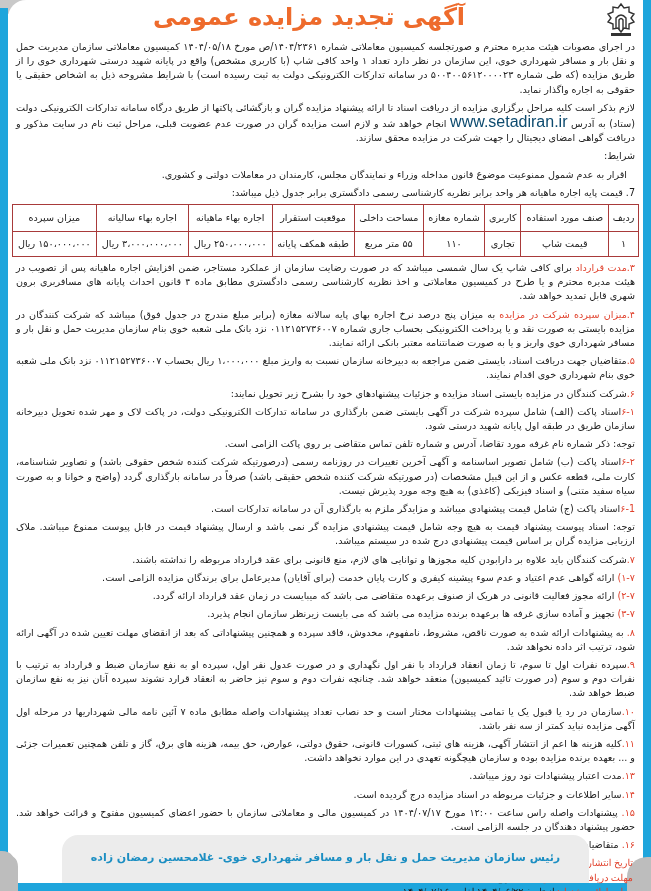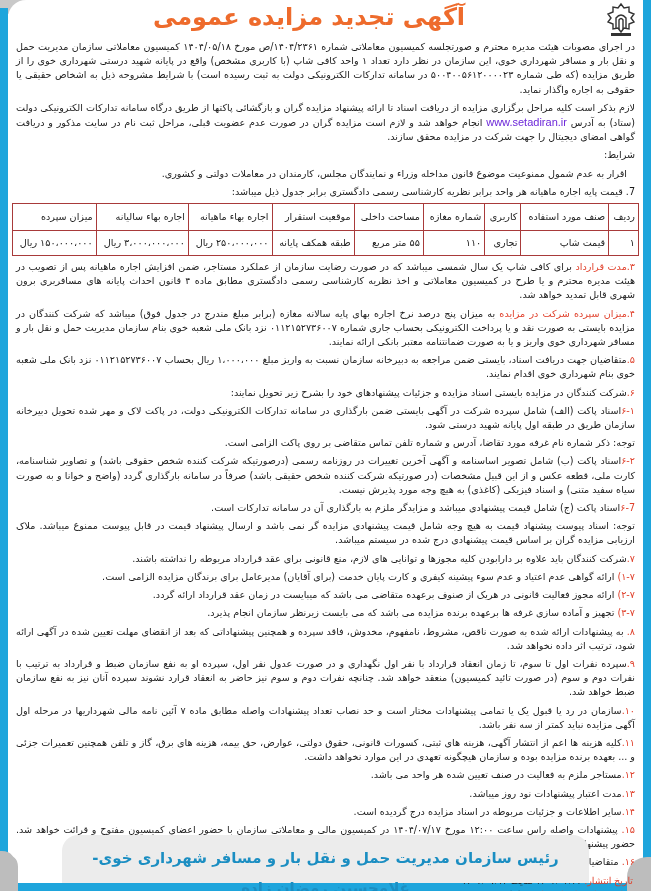--- a/index.html
+++ b/index.html
@@ -58,41 +58,41 @@
     .logo {
       position: absolute; right: 14px; top: 2px; width: 32px; height: 38px;
     }
     .content {
       position: absolute; left: 12px; right: 12px; top: 36px;
       direction: rtl; text-align: justify;
       font-size: 9.6px; line-height: 14.2px; color: #1a1a1a;
     }
     .content p { margin: 4px; }
     .red { color: #e0402b; }
-    .url { font-family: "Liberation Sans", sans-serif; font-size: 11px; color: #6d28d9; direction: ltr; unicode-bidi: embed; }
+    .url { font-family: "Liberation Sans", sans-serif; font-size: 16px; color: #0c4a6e; direction: ltr; unicode-bidi: embed; }
     .indent { padding-right: 8px; }
     table.lease {
       width: 100%; border-collapse: collapse; direction: rtl; margin: 2px 0 2px 0;
       font-size: 9.6px;
     }
     table.lease td, table.lease th {
-      border: 1px solid #a83a3a; text-align: right; font-weight: normal;
+      border: 1px solid #a83a3a; text-align: center; font-weight: normal;
       padding: 2px 3px; height: 20px;
     }
     table.lease th { height: 22px; }
     .dates { padding-right: 6px; font-family: Liberation Serif, serif; }
     .dates p { margin: 0; }
     .footer-tab {
       position: absolute; left: 62px; right: 62px; bottom: 8px; height: 48px;
       background: #ececec; border-top-left-radius: 16px; border-top-right-radius: 16px;
     }
     .footer-text {
       position: absolute; left: 62px; right: 62px; bottom: 18px; height: 30px;
       text-align: center; direction: rtl; color: #1b8ec2;
-      font-size: 15px; line-height: 30px; font-weight: bold; margin-top: 26px;
+      font-size: 11px; line-height: 30px; font-weight: bold; margin-top: 26px;
     }
   </style>
 </head>
 <body>
 
 <div class="frame">
   <div class="corner-tl"></div>
   <div class="corner-tr"></div>
   <div class="border-left"></div>
   <div class="border-right"></div>
@@ -156,31 +156,30 @@
     </tbody>
   </table>
 
   <p><span class="red">۳.مدت قرارداد</span> <span>برای کافی شاپ یک سال شمسی میباشد که در صورت رضایت سازمان از عملکرد مستاجر، ضمن افزایش اجاره ماهیانه پس از تصویب در هیئت مدیره محترم و یا طرح در کمیسیون معاملاتی و اخذ نظریه کارشناسی رسمی دادگستری مطابق ماده ۴ قانون احداث پایانه های مسافربری برون شهری قابل تمدید خواهد شد.</span></p>
   <p><span class="red">۴.میزان سپرده شرکت در مزایده</span> <span>به میزان پنج درصد نرخ اجاره بهای پایه سالانه مغازه (برابر مبلغ مندرج در جدول فوق) میباشد که شرکت کنندگان در مزایده بایستی به صورت نقد و یا پرداخت الکترونیکی بحساب جاری شماره ۰۱۱۲۱۵۲۷۳۶۰۰۷ نزد بانک ملی شعبه خوی بنام سازمان مدیریت حمل و نقل بار و مسافر شهرداری خوی واریز و یا به صورت ضمانتنامه معتبر بانکی ارائه نمایند.</span></p>
   <p><span class="red">۵.</span><span>متقاضیان جهت دریافت اسناد، بایستی ضمن مراجعه به دبیرخانه سازمان نسبت به واریز مبلغ ۱،۰۰۰،۰۰۰ ریال بحساب ۰۱۱۲۱۵۲۷۳۶۰۰۷ نزد بانک ملی شعبه خوی بنام شهرداری خوی اقدام نمایند.</span></p>
   <p><span class="red">۶.</span><span>شرکت کنندگان در مزایده بایستی اسناد مزایده و جزئیات پیشنهادهای خود را بشرح زیر تحویل نمایند:</span></p>
   <p><span class="red">۶-۱</span><span>اسناد پاکت (الف) شامل سپرده شرکت در آگهی بایستی ضمن بارگذاری در سامانه تدارکات الکترونیکی دولت، در پاکت لاک و مهر شده تحویل دبیرخانه سازمان طریق در طبقه اول پایانه شهید درستی شود.</span></p>
   <p>توجه: ذکر شماره نام غرفه مورد تقاضا، آدرس و شماره تلفن تماس متقاضی بر روی پاکت الزامی است.</p>
   <p><span class="red">۶-۲</span><span>اسناد پاکت (ب) شامل تصویر اساسنامه و آگهی آخرین تغییرات در روزنامه رسمی (درصورتیکه شرکت کننده شخص حقوقی باشد) و تصاویر شناسنامه، کارت ملی، قطعه عکس و از این قبیل مشخصات (در صورتیکه شرکت کننده شخص حقیقی باشد) صرفاً در سامانه بارگذاری گردد (واضح و خوانا و به صورت سیاه سفید متنی) و اسناد فیزیکی (کاغذی) به هیچ وجه مورد پذیرش نیست.</span></p>
-  <p><span class="red">۶-7</span><span>اسناد پاکت (ج) شامل قیمت پیشنهادی میباشد و مزایدگر ملزم به بارگذاری آن در سامانه تدارکات است.</span></p>
+  <p><span class="red">۶-1</span><span>اسناد پاکت (ج) شامل قیمت پیشنهادی میباشد و مزایدگر ملزم به بارگذاری آن در سامانه تدارکات است.</span></p>
   <p>توجه: اسناد پیوست پیشنهاد قیمت به هیچ وجه شامل قیمت پیشنهادی مزایده گر نمی باشد و ارسال پیشنهاد قیمت در قابل پیوست ممنوع میباشد. ملاک ارزیابی مزایده گران بر اساس قیمت پیشنهادی درج شده در سیستم میباشد.</p>
   <p><span class="red">۷.</span><span>شرکت کنندگان باید علاوه بر دارابودن کلیه مجوزها و توانایی های لازم، منع قانونی برای عقد قرارداد مربوطه را نداشته باشند.</span></p>
   <p><span class="red">۱-۷)</span> <span>ارائه گواهی عدم اعتیاد و عدم سوء پیشینه کیفری و کارت پایان خدمت (برای آقایان) مدیرعامل برای برندگان مزایده الزامی است.</span></p>
   <p><span class="red">۲-۷)</span> <span>ارائه مجوز فعالیت قانونی در هریک از صنوف برعهده متقاضی می باشد که میبایست در زمان عقد قرارداد ارائه گردد.</span></p>
   <p><span class="red">۳-۷)</span> <span>تجهیز و آماده سازی غرفه ها برعهده برنده مزایده می باشد که می بایست زیرنظر سازمان انجام پذیرد.</span></p>
   <p><span class="red">۸.</span> <span>به پیشنهادات ارائه شده به صورت ناقص، مشروط، نامفهوم، مخدوش، فاقد سپرده و همچنین پیشنهاداتی که بعد از انقضای مهلت تعیین شده در آگهی ارائه شود، ترتیب اثر داده نخواهد شد.</span></p>
   <p><span class="red">۹.</span><span>سپرده نفرات اول تا سوم، تا زمان انعقاد قرارداد با نفر اول نگهداری و در صورت عدول نفر اول، سپرده او به نفع سازمان ضبط و قرارداد به ترتیب با نفرات دوم و سوم (در صورت تائید کمیسیون) منعقد خواهد شد. چنانچه نفرات دوم و سوم نیز حاضر به انعقاد قرارد نشوند سپرده آنان نیز به نفع سازمان ضبط خواهد شد.</span></p>
   <p><span class="red">۱۰.</span><span>سازمان در رد یا قبول یک یا تمامی پیشنهادات مختار است و حد نصاب تعداد پیشنهادات واصله مطابق ماده ۷ آئین نامه مالی شهرداریها در مرحله اول آگهی مزایده نباید کمتر از سه نفر باشد.</span></p>
   <p><span class="red">۱۱.</span><span>کلیه هزینه ها اعم از انتشار آگهی، هزینه های ثبتی، کسورات قانونی، حقوق دولتی، عوارض، حق بیمه، هزینه های برق، گاز و تلفن همچنین تعمیرات جزئی و ... بعهده برنده مزایده بوده و سازمان هیچگونه تعهدی در این موارد نخواهد داشت.</span></p>
-  <p><span class="red">۱۲.</span><span>مستاجر ملزم به فعالیت در صنف تعیین شده هر واحد می باشد.</span></p>
   <p><span class="red">۱۳.</span><span>مدت اعتبار پیشنهادات نود روز میباشد.</span></p>
   <p><span class="red">۱۴.</span><span>سایر اطلاعات و جزئیات مربوطه در اسناد مزایده درج گردیده است.</span></p>
   <p><span class="red">۱۵.</span> <span>پیشنهادات واصله راس ساعت ۱۲:۰۰ مورخ ۱۴۰۴/۰۷/۱۷ در کمیسیون مالی و معاملاتی سازمان با حضور اعضای کمیسیون مفتوح و قرائت خواهد شد. حضور پیشنهاد دهندگان در جلسه الزامی است.</span></p>
   <p><span class="red">۱۶.</span> <span>متقاضیان میتوانند جهت کسب اطلاعات بیشتر به دبیرخانه سازمان مراجعه نمایند.</span></p>
 
   <div class="dates">
     <p><span class="red">تاریخ انتشار:</span> <span>۱۴۰۴/۰۶/۲۲ لغایت ۱۴۰۴/۰۷/۱۶</span></p>
     <p><span class="red">مهلت دریافت اسناد مزایده:</span> <span>تا تاریخ ۱۴۰۴/۰۷/۰۳</span></p>
     <p><span class="red">مهلت ارائه پیشنهاد:</span> <span>از تاریخ ۱۴۰۴/۰۶/۲۲ لغایت ۱۴۰۴/۰۷/۱۶</span></p>
     <p><span class="red">زمان بازگشائی:</span> <span>۱۴۰۴/۰۷/۱۷ ساعت ۱۲:۰۰</span></p>

